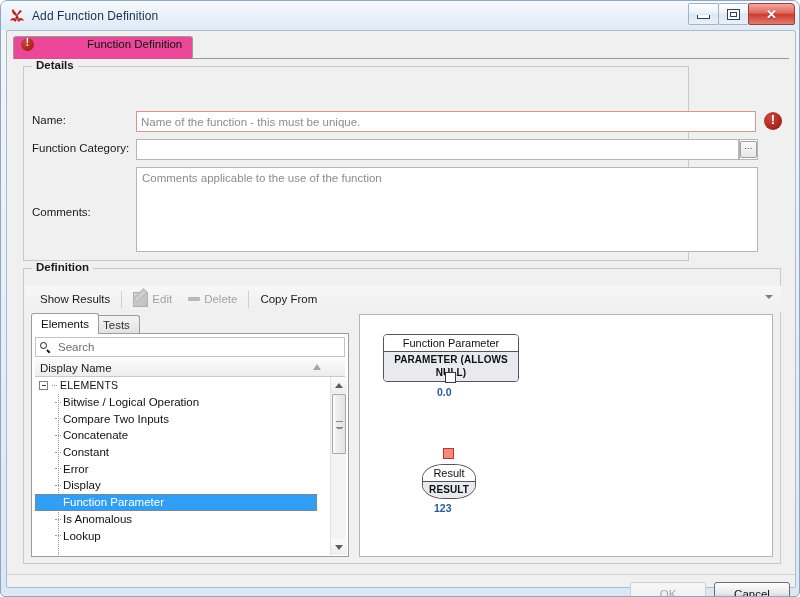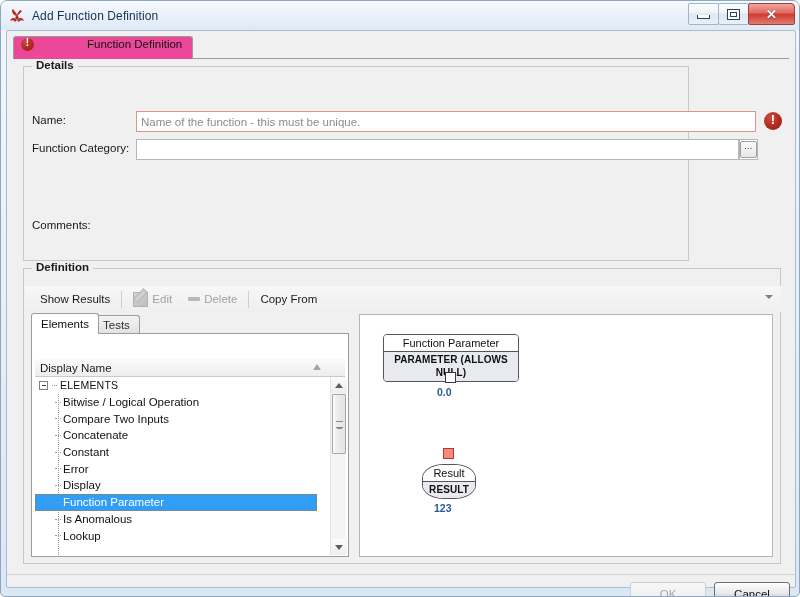--- a/index.html
+++ b/index.html
@@ -241,21 +241,21 @@
     background: linear-gradient(180deg, #fafafa 0%, #e7e7e7 100%);
     border: 1px solid #a0a0a0;
     border-radius: 2px;
     font-size: 9px;
     color: #333;
     line-height: 9px;
     text-align: center;
     letter-spacing: .5px;
   }
   #comments-input { left: 112px; top: 100px; width: 622px; height: 85px; }
-  #comments-label { left: 8px; top: 139px; margin-top: 13px; }
+  #comments-label { left: 8px; top: 139px; }
 
   
   #deftoolbar {
     position: absolute;
     left: 1px; top: 17px;
     width: 756px; height: 26px;
     background: linear-gradient(180deg, #f7f7f7 0%, #efefef 100%);
     display: flex;
     align-items: center;
     padding-left: 7px;
@@ -675,20 +675,21 @@
       <input class="textbox error" id="name-input" type="text" placeholder="Name of the function - this must be unique." style="">
       <span class="err-icon big" id="err-name"></span>
 
       <span class="field-label" style="left:8px; top:75px;">Function Category:</span>
       <input class="textbox" id="cat-input" type="text" placeholder="" style="">
       <div id="cat-browse">
         <div class="dots">…</div>
       </div>
 
       <span class="field-label" id="comments-label">Comments:</span>
+      <textarea class="textbox" id="comments-input" placeholder="Comments applicable to the use of the function" style=""></textarea>
     </div>
 
     <div class="groupbox" id="grp-definition">
       <div class="group-title">Definition</div>
 
       <div id="deftoolbar">
         <div class="tbtn">
           <span>Show Results</span>
         </div>
         <div class="tb-sep"></div>
@@ -711,20 +712,24 @@
         <div class="etab active" style="left:0;">
           <span>Elements</span>
         </div>
         <div class="etab inactive" style="left:62px;">
           <span>Tests</span>
         </div>
       </div>
 
       <div id="elem-panel">
 
+        <div id="search-row">
+          <span class="search-icon"></span>
+          <input id="search-input" type="text" placeholder="Search" style="">
+        </div>
 
         <div id="col-header">
           <span>Display Name</span>
           <span id="sort-tri"></span>
         </div>
 
         <div id="tree">
           <div class="tree-guide"></div>
           <div class="tree-row root">
             <span class="expander"></span>

